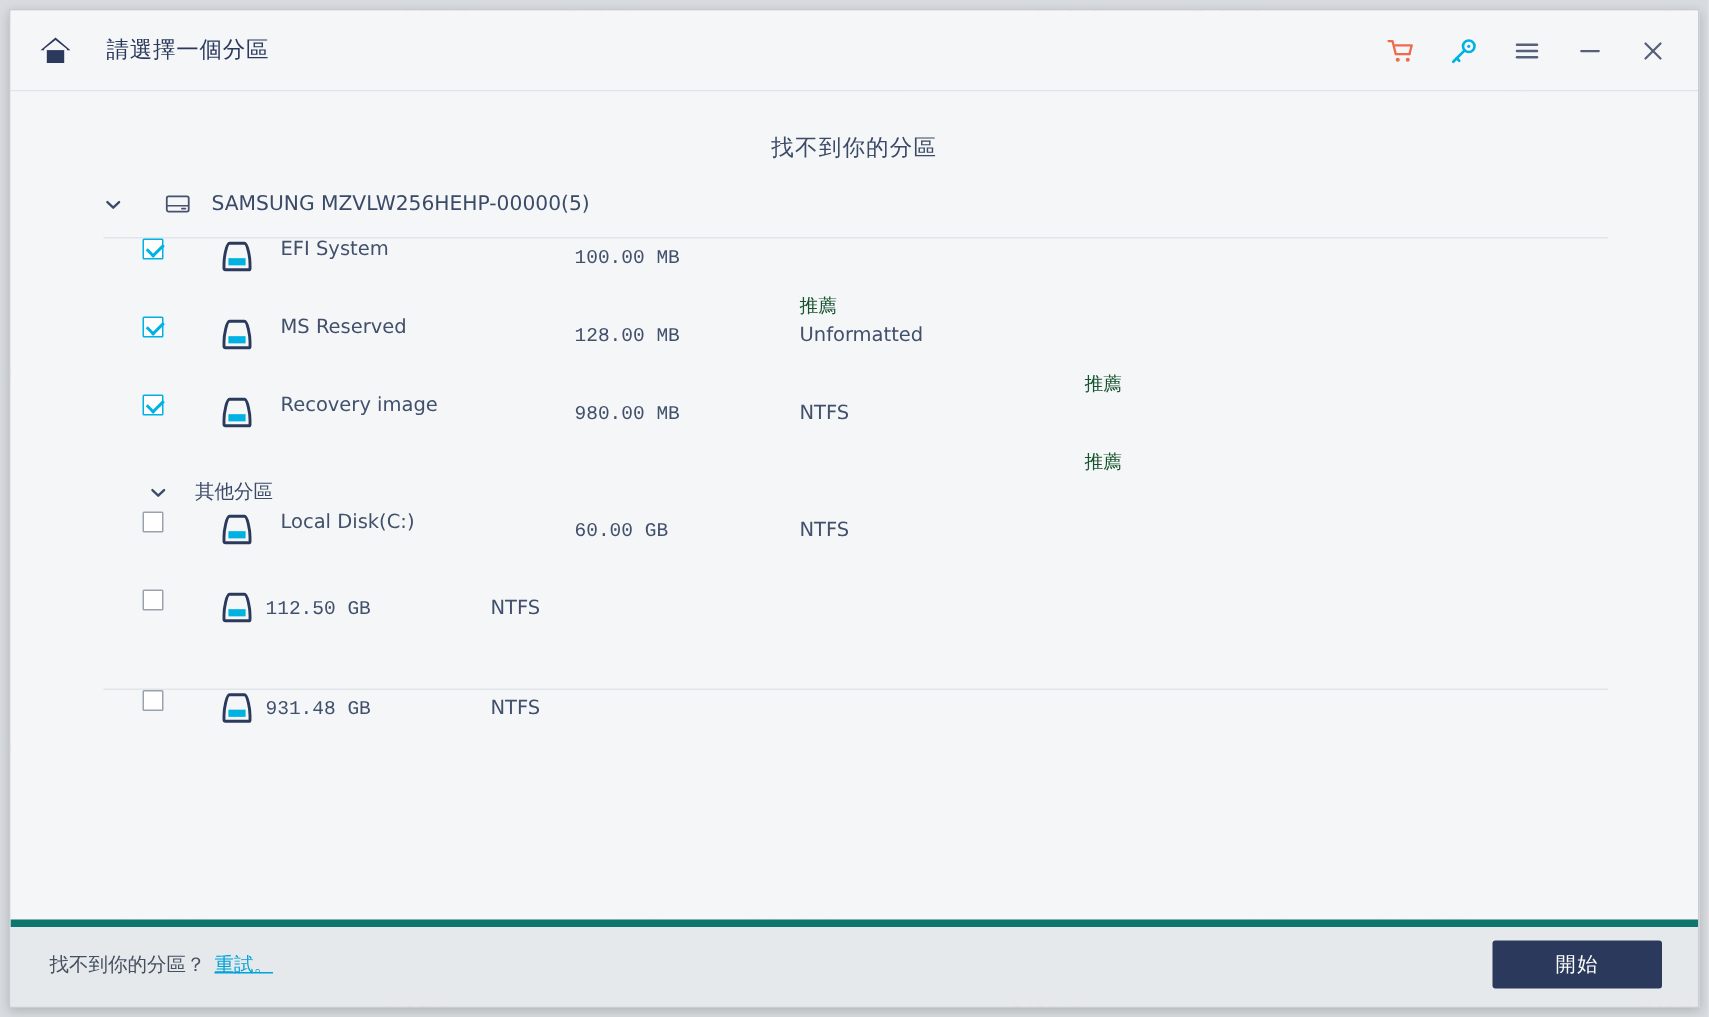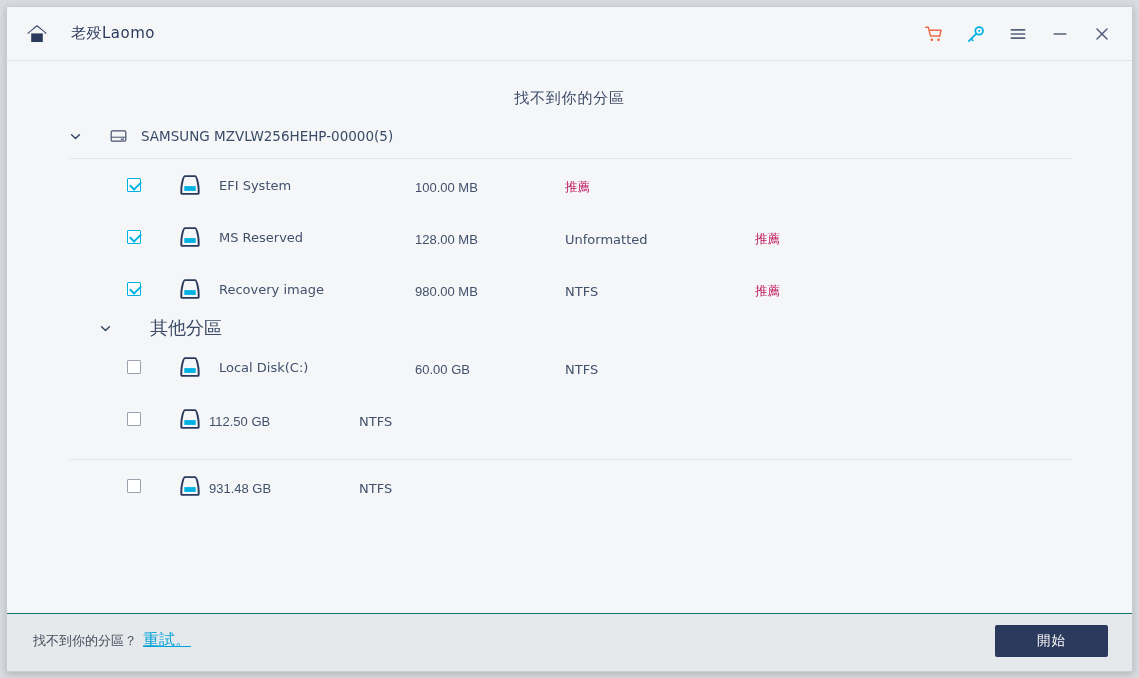--- a/index.html
+++ b/index.html
@@ -112,23 +112,22 @@
   }
   .divider {
     height: 1px;
     background: #e2e5e9;
     margin: 8px 60px 0 62px;
   }
 
   
   .part-row {
     display: flex;
-    align-items: center;
     height: 52px;
-    padding-left: 120px;
+    padding-left: 88px;
     cursor: pointer;
   }
   .cbox {
     width: 14px; height: 14px;
     flex: 0 0 14px;
     border: 1px solid #9aa2ae;
     background: #ffffff;
     border-radius: 1px;
     position: relative;
   }
@@ -151,71 +150,72 @@
     font-size: 13px;
     color: #41506b;
     font-family: "DejaVu Sans", sans-serif;
     white-space: nowrap;
     overflow: hidden;
   }
   .part-size {
     width: 150px;
     font-size: 13px;
     color: #41506b;
-    font-family: Liberation Sans, sans-serif;
+    font-family: Liberation Mono, monospace;
     margin-left: 6px;
     padding-top: 5px;
   }
   .part-fs {
     width: 190px;
     font-size: 13px;
     color: #41506b;
     font-family: "DejaVu Sans", sans-serif;
     padding-top: 5px;
   }
   .part-tag {
     font-size: 12.5px;
-    color: #be185d;
+    color: #14532d;
     font-family: "DejaVu Sans", sans-serif;
     padding-top: 5px;
+    margin-top: 32px;
   }
 
   .subgroup-header {
     display: flex;
     align-items: center;
     padding-left: 92px;
     height: 26px;
     cursor: pointer;
   }
   .subgroup-label {
-    margin-left: 24px;
-    font-size: 18px;
+    margin-left: 4px;
+    font-size: 13px;
     color: #3b4a66;
     font-family: "DejaVu Sans", sans-serif;
   }
 
   
   .footer {
     position: relative;
     flex: 0 0 58px;
     height: 58px;
     background: #e6e9ec;
-    border-top: 1px solid #0f766e;
+    border-top: 5px solid #0f766e;
     display: flex;
     align-items: center;
     padding: 0 24px 4px 26px;
     z-index: 10;
   }
   .footer-text {
     font-size: 13px;
     color: #44505f;
     font-family: "DejaVu Sans", sans-serif;
   }
   .footer-link {
-    font-size: 16px;
+    font-size: 13px;
     color: #00a3d9;
     text-decoration: underline;
     margin-left: 6px;
     cursor: pointer;
     font-family: "DejaVu Sans", sans-serif;
   }
   .footer-spacer { flex: 1 1 auto; }
   .start-btn {
     width: 113px; height: 32px;
     background: #2b3a5c;
@@ -233,21 +233,21 @@
 
 <div class="window">
 
   <div class="titlebar">
     <span>
       <svg class="home-icon" viewBox="0 0 24 24" aria-hidden="true">
         <path d="M12 3 L22 11.5 L19.6 11.5 L19.6 10.6 L12 4.6 L4.4 10.6 L4.4 11.5 L2 11.5 Z" fill="#2b3a5c"></path>
         <rect x="6.2" y="11.4" width="11.6" height="8.6" fill="#2b3a5c"></rect>
       </svg>
     </span>
-    <span class="title-text">老殁Laomo</span>
+    <span class="title-text">請選擇一個分區</span>
 
     <span class="tb-spacer"></span>
 
     <span class="tb-btn">
       <svg width="20" height="20" viewBox="0 0 24 24" aria-hidden="true">
         <path d="M2 4 h3.2 l2.6 10.5 h11" fill="none" stroke="#f0694a" stroke-width="1.8" stroke-linecap="round" stroke-linejoin="round"></path>
         <path d="M7.2 7.4 h13.4 l-1.9 7.1" fill="none" stroke="#f0694a" stroke-width="1.8" stroke-linecap="round" stroke-linejoin="round"></path>
         <circle cx="9.4" cy="19" r="1.6" fill="#f0694a"></circle>
         <circle cx="17.4" cy="19" r="1.6" fill="#f0694a"></circle>
       </svg>

